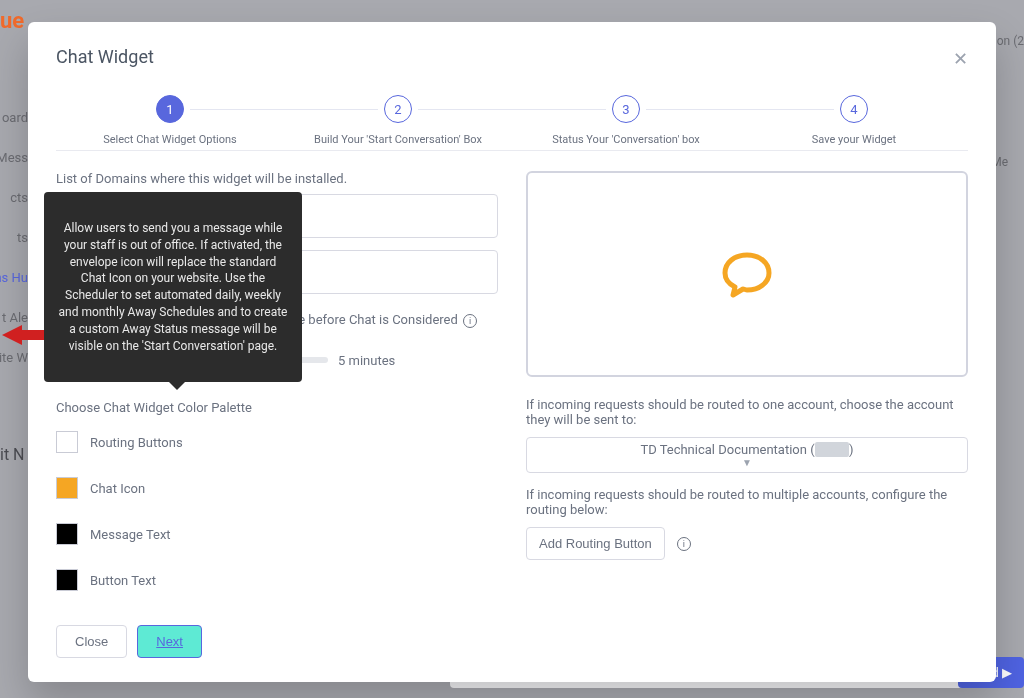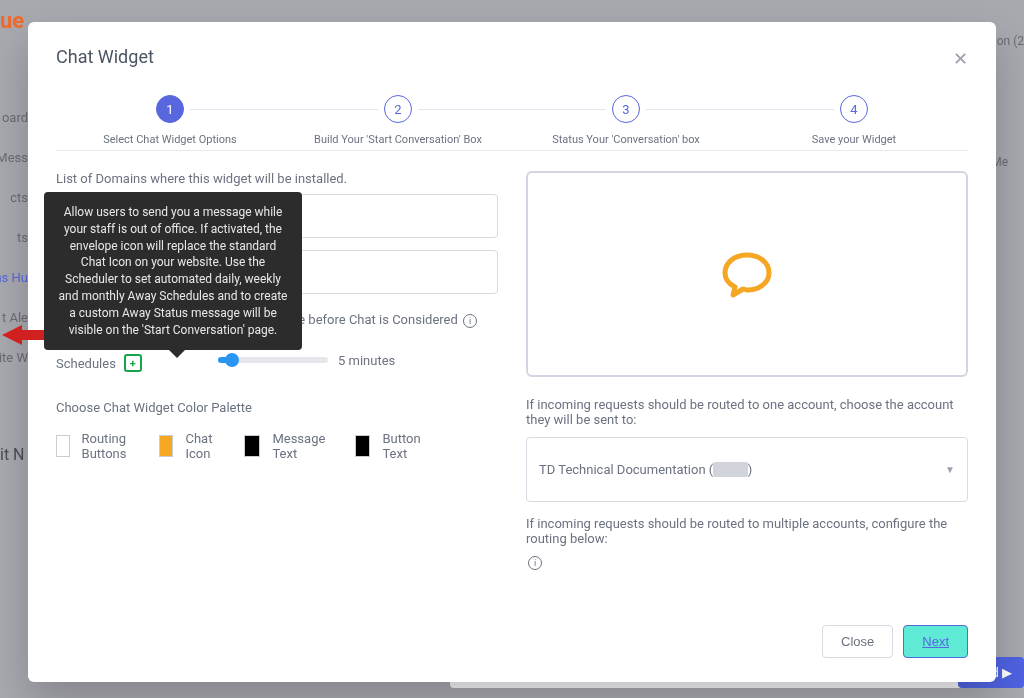--- a/index.html
+++ b/index.html
@@ -200,58 +200,58 @@
     .track-fill {
       position:absolute; left:0; top:0; bottom:0; width:14px; background:#2b95f2; border-radius:3px;
     }
     .thumb {
       position:absolute; top:50%; left:14px; transform:translate(-50%,-50%);
       width:14px;height:14px;border-radius:50%;background:#2b95f2;
     }
     .slider-value { font-size:13px; color:#6b7280; }
 
     .palette-title { margin: 28px 0 16px; font-size:13px; color:#6b7280;}
-    .palette-list { display:flex; gap:24px; }
+    .palette-list { display:flex; flex-direction:column; gap:24px; }
     .palette-item { display:flex; align-items:center; gap:12px; font-size:13px; color:#6b7280;}
     .swatch { width:22px; height:22px; border:1px solid #c9cbd5; }
     .swatch.white {background:#fff;}
     .swatch.orange {background:#f5a623;}
     .swatch.black {background:#000;}
 
     .preview-box {
       border:2px solid #d2d4df;
       border-radius:6px;
       height: 206px;
       display:flex;align-items:center;justify-content:center;
       margin-bottom:20px;
     }
 
     .route-text { font-size:13px; color:#6b7280; margin:10px 0; }
     .select-box {
       border:1px solid #d8d9e2; border-radius:4px;
-      padding:24px 12px; display:flex; align-items:center; justify-content:space-between;
-      color:#6b7280; font-size:13px; margin-bottom:14px;
+      padding:4px 12px; display:flex; align-items:center; justify-content:space-between;
+      color:#6b7280; font-size:13px; margin-bottom:14px;flex-direction:column;
     }
     .caret { color:#9ca3af; font-size:10px;}
     .add-routing-btn {
       border:1px solid #d8d9e2; background:#fff; color:#6b7280; font-size:13px;
       padding:8px 12px; border-radius:4px; cursor:pointer;
     }
 
     .tooltip {
       position:absolute;
       top: 192px;
       left: 44px;
       width: 258px;
       background:#2c2c2c;
       color:#e8e8e8;
       font-size:12px;
       line-height:1.4;
       text-align:center;
-      padding:12px 14px;
+      padding:28px 14px;
       border-radius:4px;
       z-index:30;
     }
     .tooltip::after {
       content:"";
       position:absolute;
       bottom:-8px;
       left:125px;
       border:8px solid transparent;
       border-top-color:#2c2c2c;
@@ -261,21 +261,21 @@
       position:absolute;
       top:323px;
       left:2px;
       width:44px;
       height:24px;
       z-index:25;
     }
     .red-arrow svg { width:100%; height:100%; }
 
     .footer {
-      display:flex; justify-content:flex-end; gap:10px; padding-top:18px;
+      display:flex; gap:10px; padding-top:18px;
     }
     .btn { font-size:13px; padding:8px 18px; border-radius:4px; cursor:pointer; border:1px solid transparent;}
     .btn-secondary { background:#fff; color:#6b7280; border-color:#d8d9e2; }
     .btn-primary { background:#5eead4; color:#5867dd; border-color:#5867dd;text-decoration:underline; }
     .redacted { background:#d1d5db; color:#d1d5db; border-radius:2px; padding:0 14px;}
   </style>
 </head>
 <body>
 
 <div class="background-dim"></div>
@@ -396,20 +396,21 @@
       </div>
       <div class="route-text">If incoming requests should be routed to one account, choose the account they will be sent to:</div>
       <div class="select-box">
         <span>
           <span>TD Technical Documentation (</span><span class="redacted">x</span><span>)</span>
         </span>
         <span class="caret">▼</span>
       </div>
       <div class="route-text">If incoming requests should be routed to multiple accounts, configure the routing below:</div>
       <div style="display:flex;align-items:center;gap:10px;">
+        <button class="add-routing-btn">Add Routing Button</button>
         <span class="info-icon">i</span>
       </div>
     </div>
   </div>
 
   <div class="footer">
     <button class="btn btn-secondary">Close</button>
     <button class="btn btn-primary">Next</button>
   </div>
 </div>

